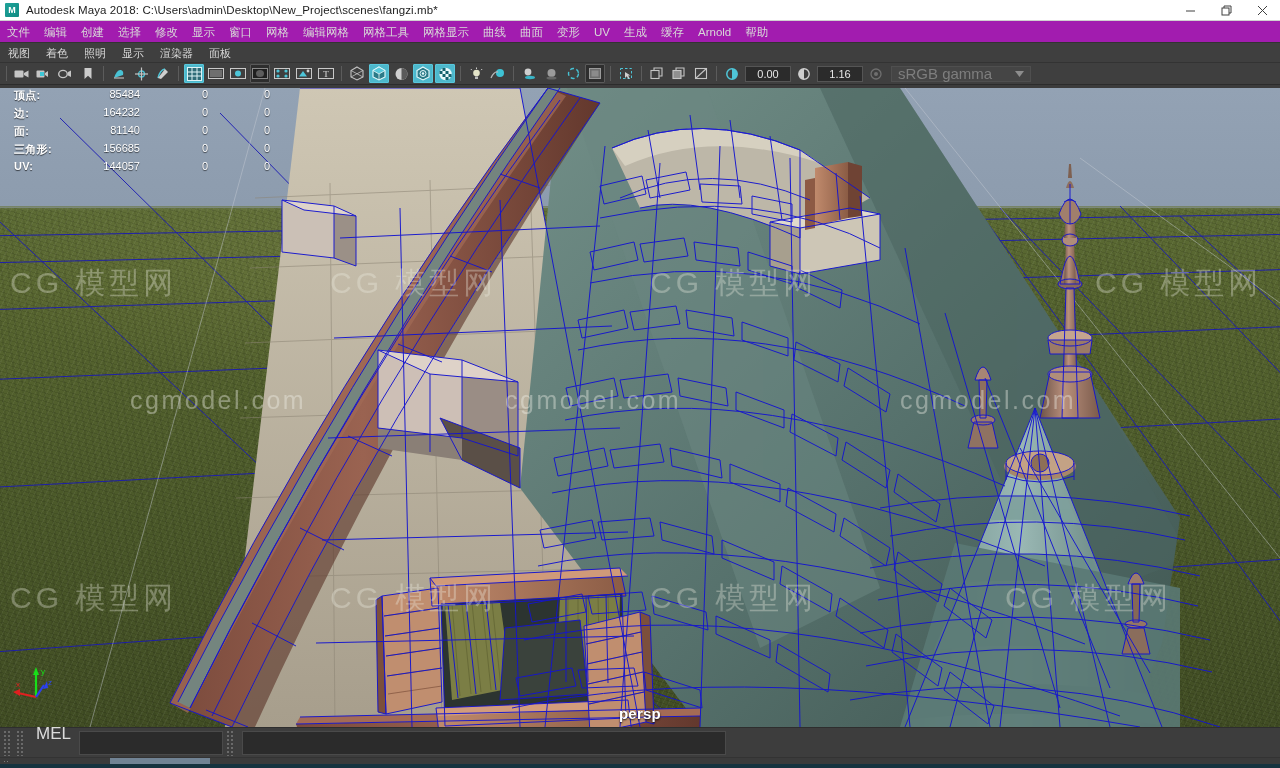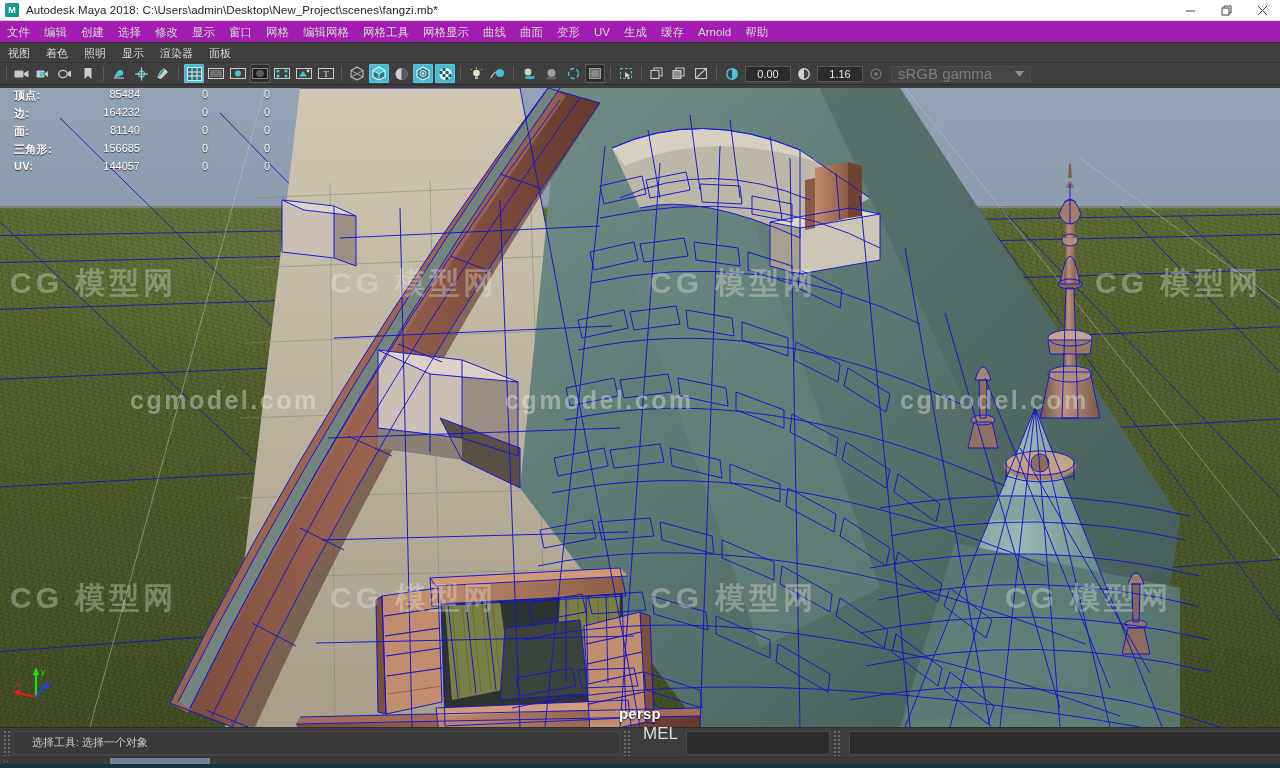--- a/index.html
+++ b/index.html
@@ -170,21 +170,21 @@
     font-size: 15px; font-weight: bold; color: #ffffff;
     text-shadow: 0 1px 2px rgba(0,0,0,.9);
     letter-spacing: .2px;
   }
   .axis-gizmo { position: absolute; left: 8px; bottom: 12px; }
 
   
   .wm {
     position: absolute; pointer-events: none;
     color: rgba(236,236,226,.34);
-    font-weight: bold; white-space: nowrap;
+    font-weight: normal; white-space: nowrap;
     user-select: none;
   }
   .wm-cg { font-size: 30px; letter-spacing: 4px; }
   .wm-url { font-size: 25px; letter-spacing: 2.5px; color: rgba(240,240,232,.40); }
 
   
   .statusbar {
     position: absolute; left: 0; top: 727px;
     width: 1280px; height: 30px; background: #3d3d3d;
     display: flex; align-items: center;
@@ -1031,21 +1031,20 @@
         <text x="8" y="28" font-size="8" fill="#e02020" font-family="Liberation Sans, sans-serif">x</text>
         <line x1="28" y1="38" x2="36" y2="26" stroke="#2a40f0" stroke-width="2.2"></line>
         <polygon points="39,22 35,30 40,29" fill="#2a40f0"></polygon>
         <text x="40" y="26" font-size="8" fill="#2a40f0" font-family="Liberation Sans, sans-serif">z</text>
       </svg>
     </div>
   </div>
 
   <div class="statusbar">
     <div class="grip"></div>
-    <div class="status-field status-msg">选择工具: 选择一个对象</div>
     <div class="grip"></div>
     <div class="mel-label">MEL</div>
     <div class="status-field mel-cmd"></div>
     <div class="grip"></div>
     <div class="status-field mel-input"></div>
 
   </div>
 
   <div class="taskbar-strip">
     <div class="tb-dots"></div>

